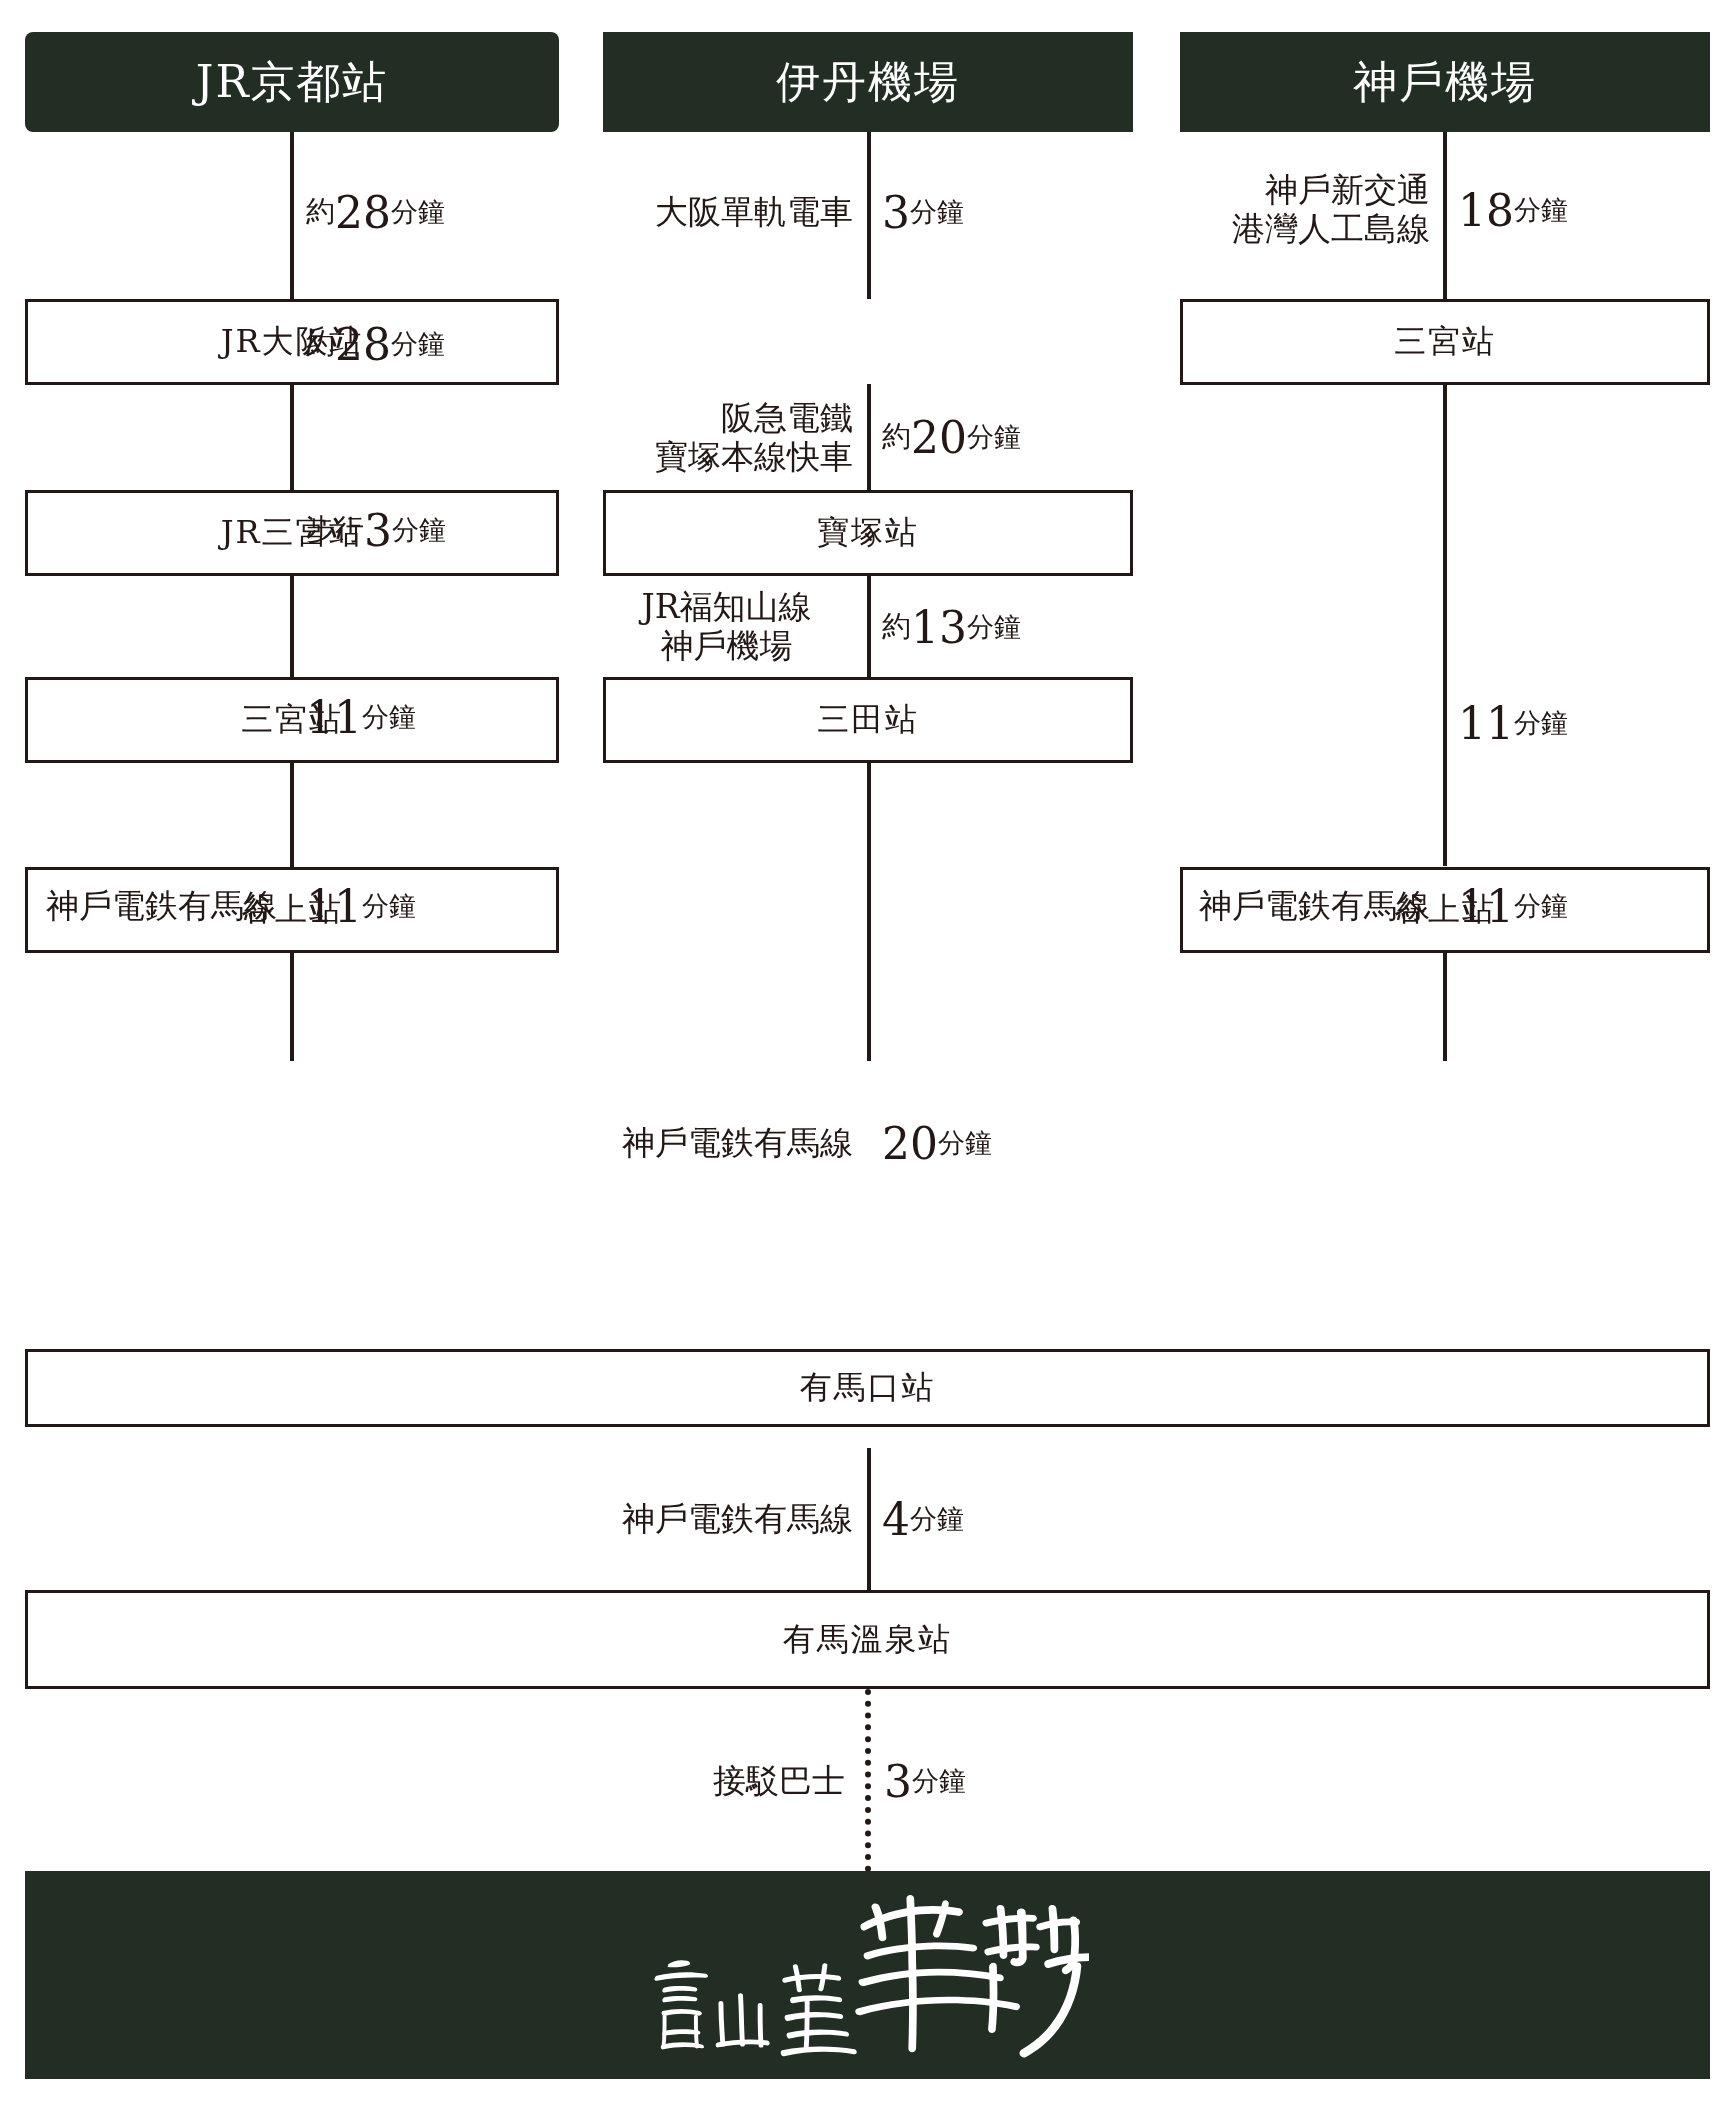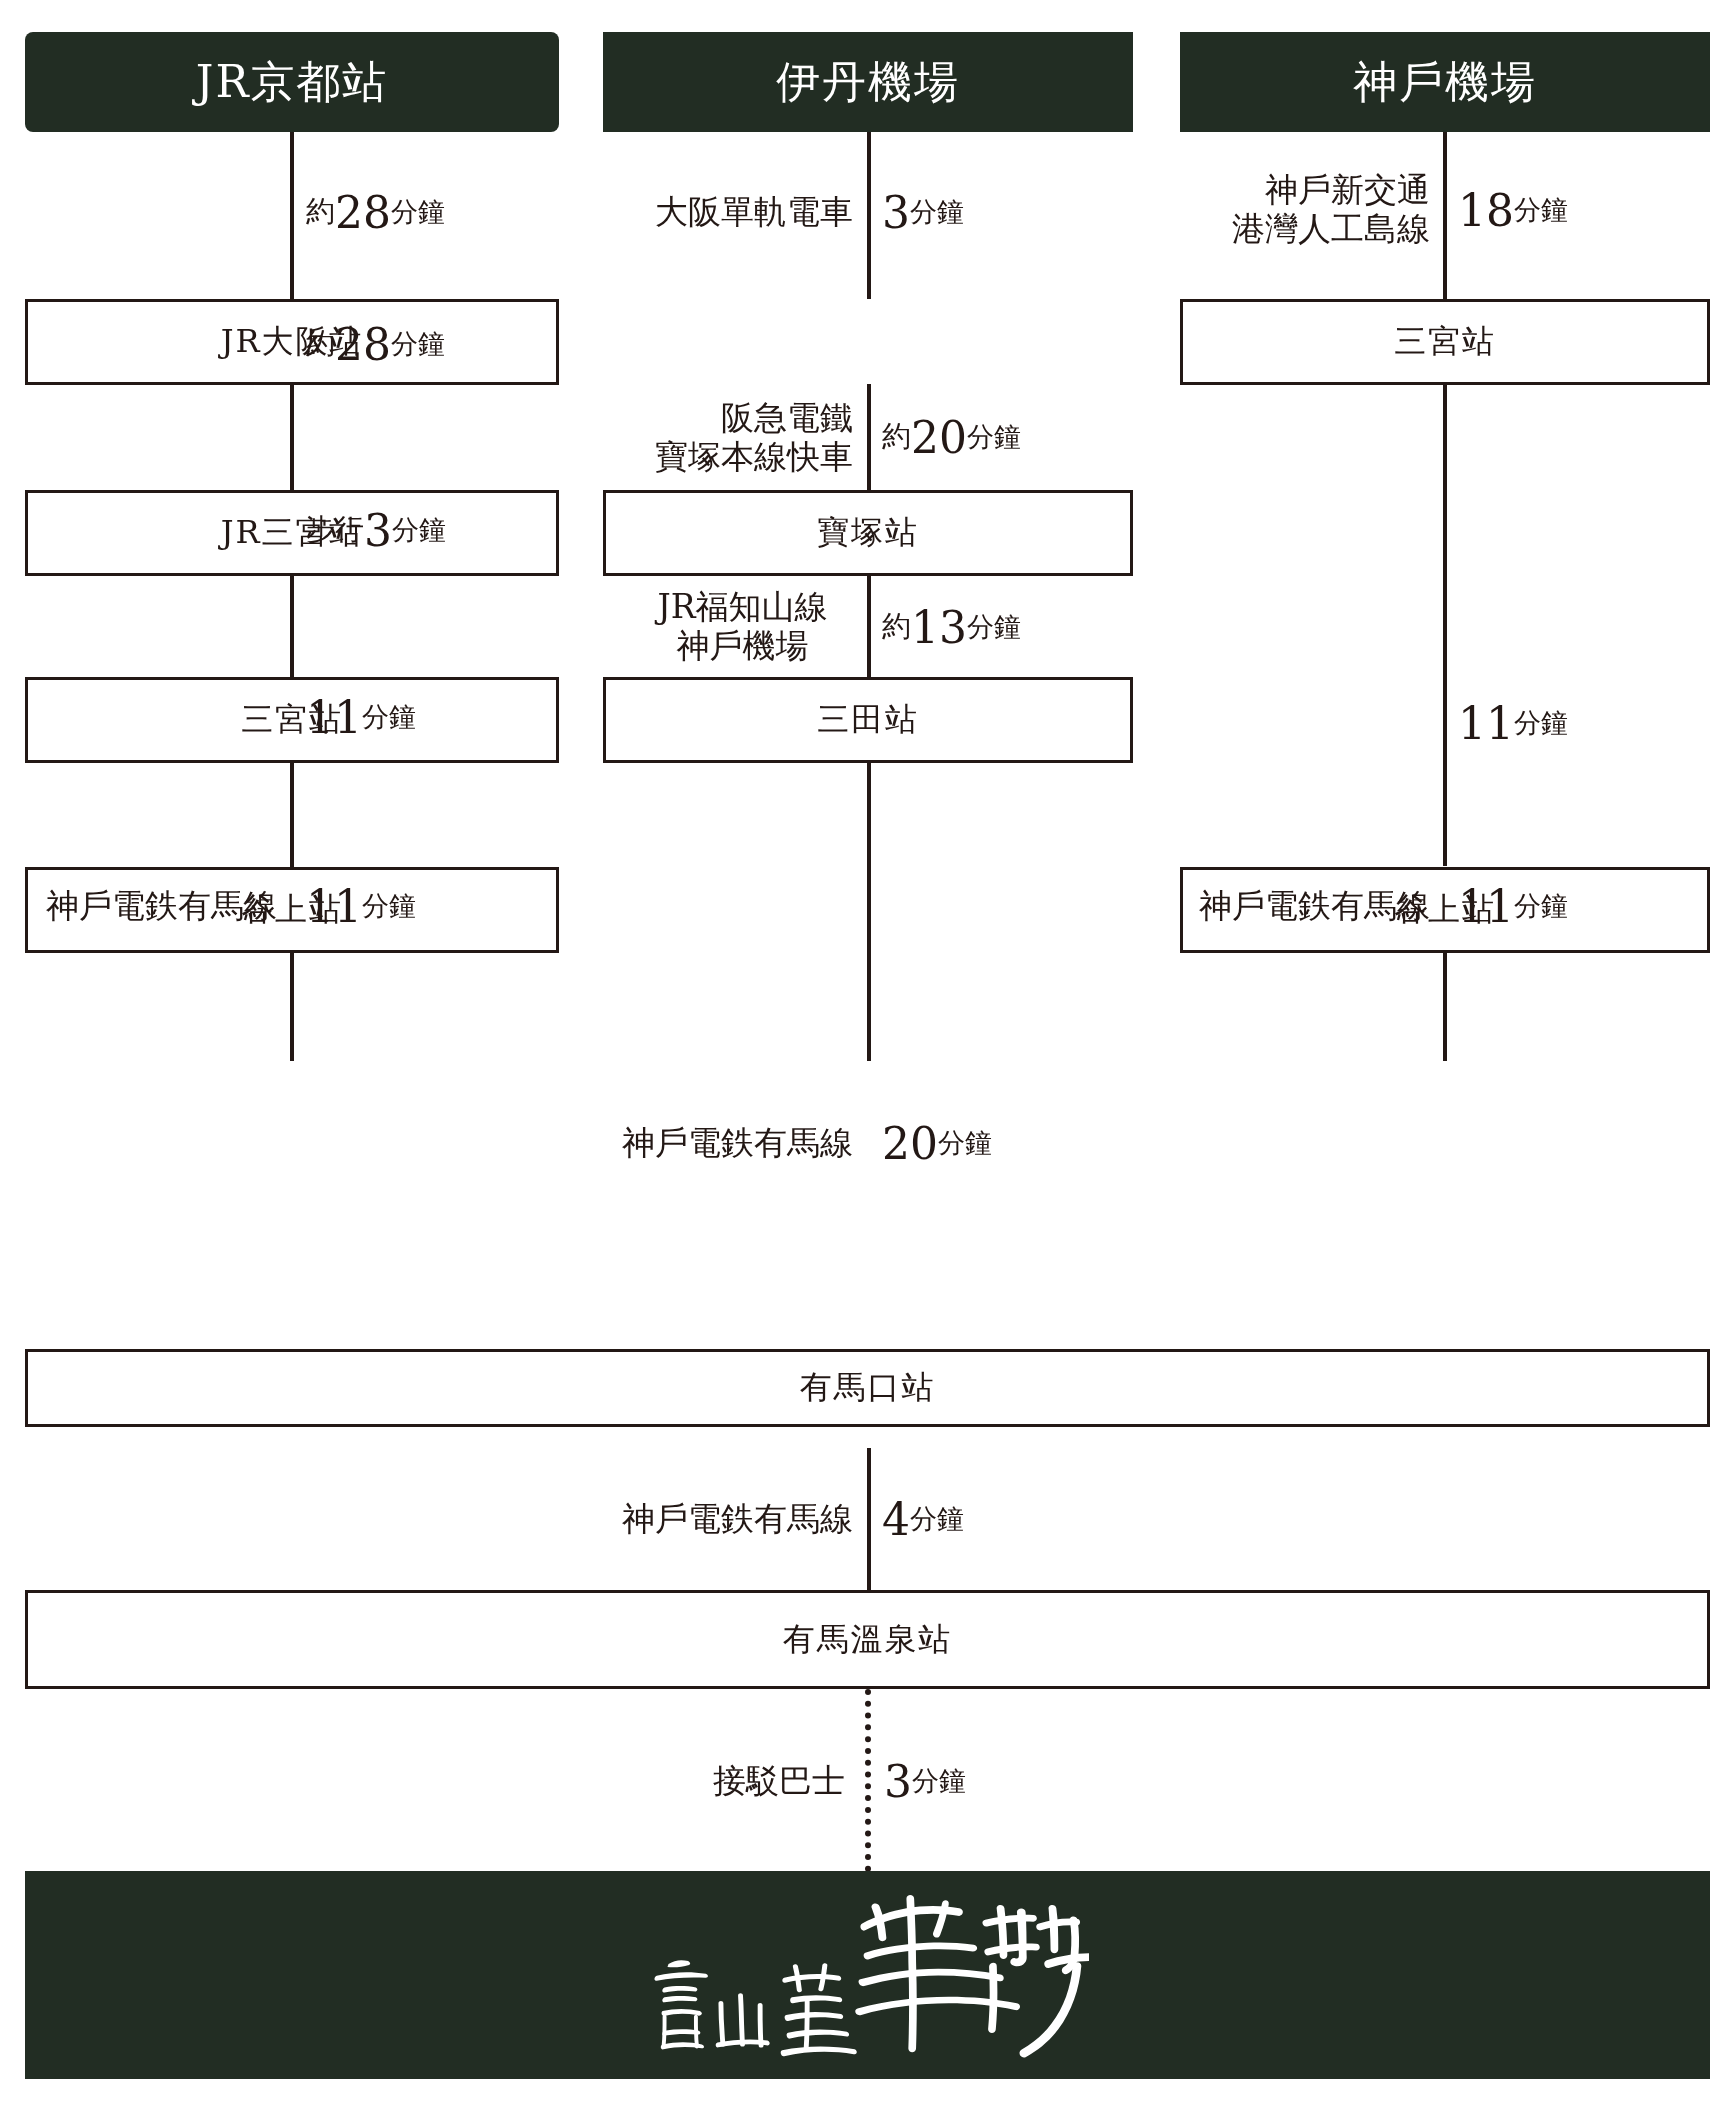--- a/index.html
+++ b/index.html
@@ -150,21 +150,21 @@
     <span class="pre">約</span>
       <span class="num">20</span>
       <span class="unit">分鐘</span>
   </div>
 
   <div class="abs station" style="left:603px;top:490px;width:530px;height:86px;">
     <span>寶塚站</span>
   </div>
 
   <div class="abs vline" style="left:867px;top:575px;width:3.8px;height:102px;"></div>
-  <div class="abs line-name" style="left:604px;top:588px;width:277px;height:77px;align-items:center;">
+  <div class="abs line-name" style="left:588px;top:588px;width:277px;height:77px;align-items:center;">
     <span>JR福知山線</span>
     <span>神戶機場</span>
   </div>
   <div class="abs duration" style="left:882px;top:598px;height:58px;">
     <span class="pre">約</span>
       <span class="num">13</span>
       <span class="unit">分鐘</span>
   </div>
 
   <div class="abs station" style="left:603px;top:677px;width:530px;height:86px;text-align:right;">

